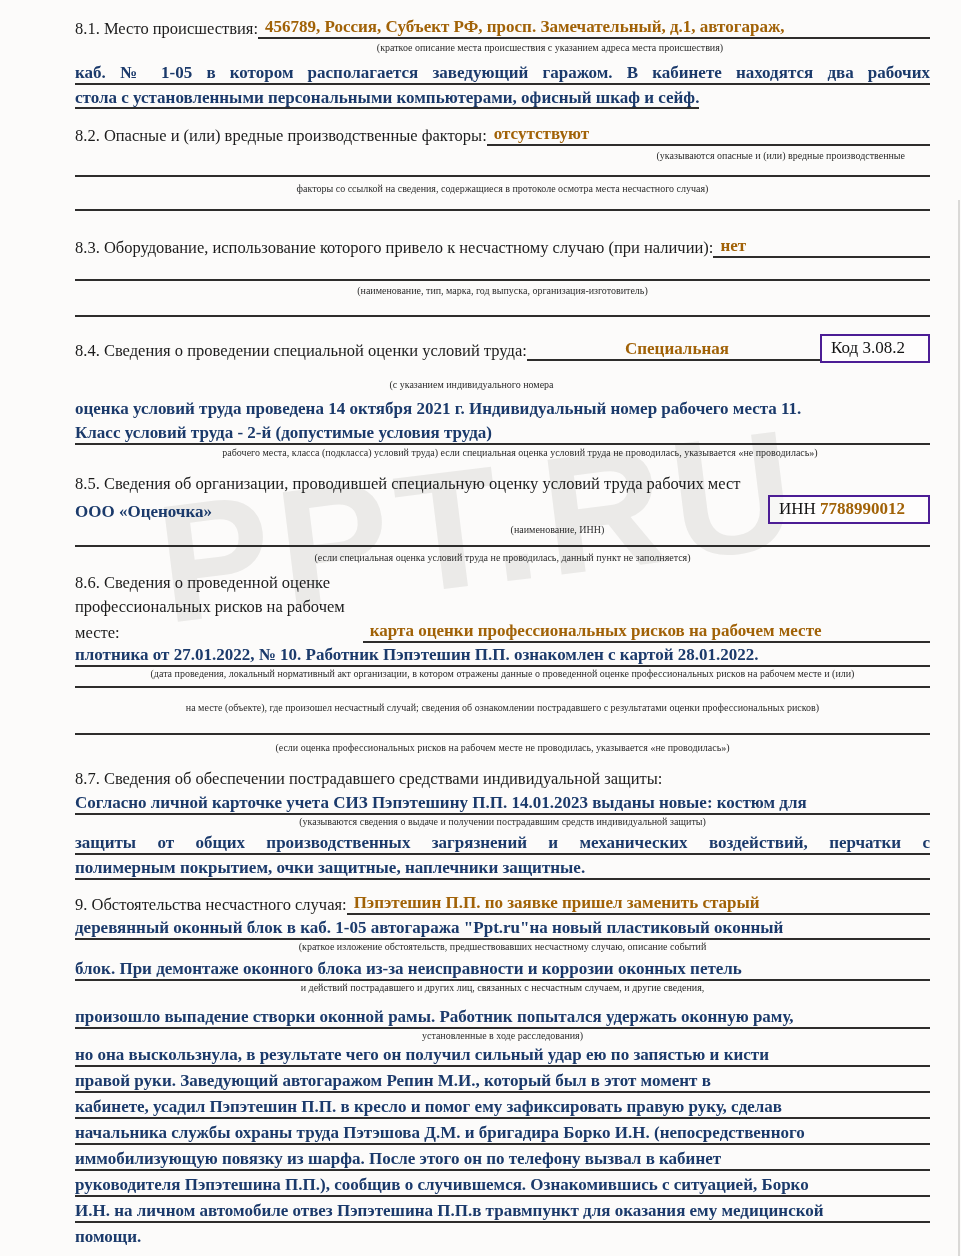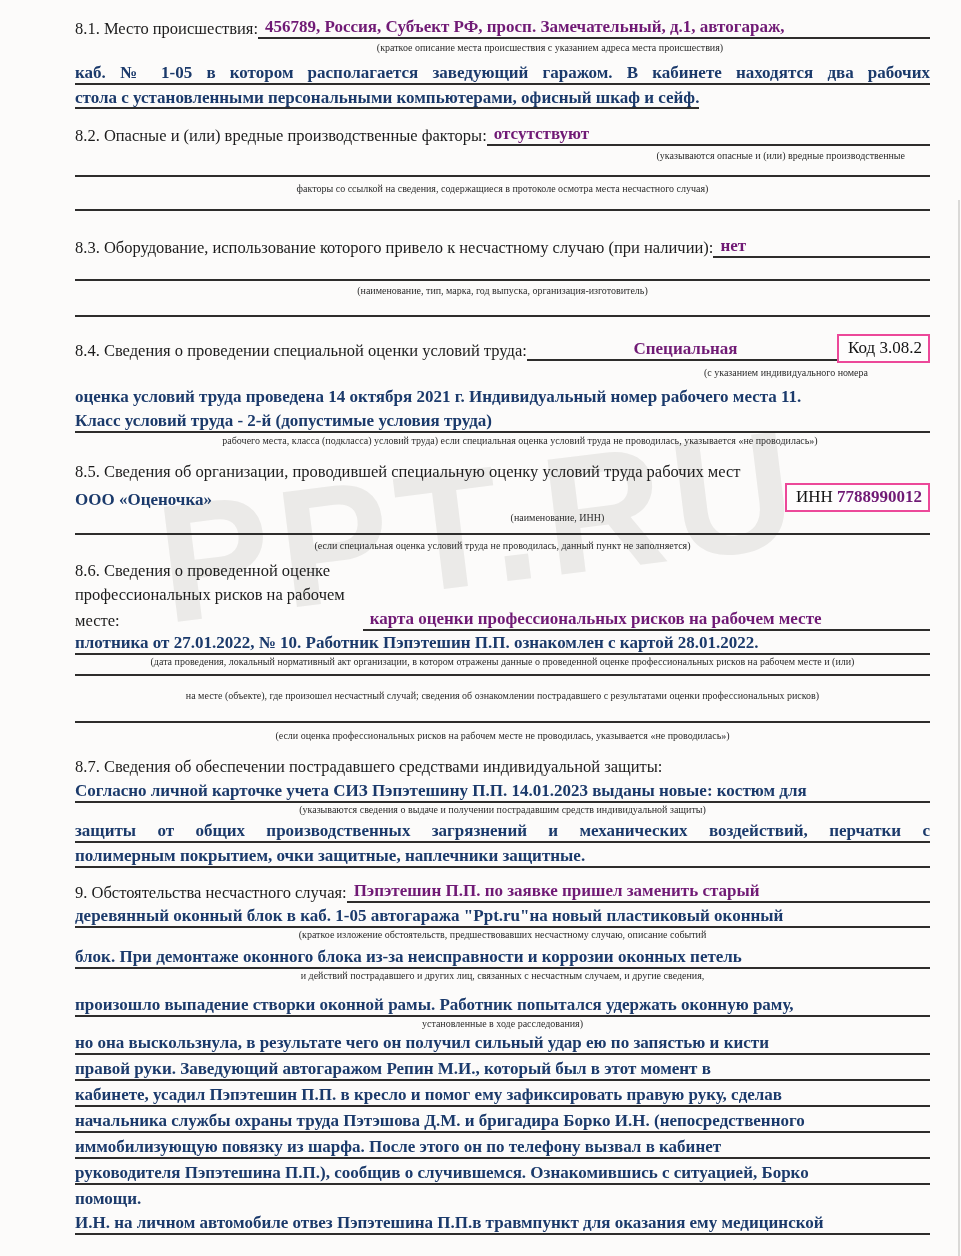--- a/index.html
+++ b/index.html
@@ -24,29 +24,29 @@
     white-space:nowrap;
     pointer-events:none;
     text-align:center;
   }
   .page{position:absolute;left:75px;top:0;width:855px;}
   .t{font-size:16.5px;line-height:21px;}
   .row{display:flex;align-items:flex-end;}
   .lbl{white-space:nowrap;}
   .fill{flex:1;padding-left:7px;}
   .ul{border-bottom:2px solid #2e2d2c;}
-  .val{color:#701a75;font-weight:bold;font-size:17px;}
+  .val{color:#a16207;font-weight:bold;font-size:17px;}
   .vline{color:#1b3a6b;font-weight:bold;font-size:17px;line-height:21px;}
   .just{text-align:justify;text-align-last:justify;}
   .ctr{text-align:center;}
   .hint{font-size:10px;line-height:12px;color:#2b2b2b;}
   .rule{height:0;border-bottom:2px solid #2e2d2c;}
   .box{
-    border:2px solid #ec4899;
-    padding:1px 6px 2px 9px;
+    border:2px solid #4c1d95;
+    padding:1px 23px 2px 9px;
     font-size:17px;line-height:22px;
     color:#141414;white-space:nowrap;
     background:rgba(255,255,255,0.6);
     margin-bottom:-2px;
     font-family:Liberation Serif, serif;
   }
   .inline-ul{border-bottom:2px solid #2e2d2c;}
 </style>
 </head>
 <body>
@@ -79,21 +79,21 @@
   </div>
   <div class="rule" style="margin-top:21px"></div>
   <div class="hint ctr" style="margin-top:4px">(наименование, тип, марка, год выпуска, организация-изготовитель)</div>
   <div class="rule" style="margin-top:18px"></div>
 
   <div class="t row" style="margin-top:17px">
     <span class="lbl">8.4. Сведения о проведении специальной оценки условий труда:</span>
     <span class="fill ul" style="text-align:center"><span class="val">Специальная</span></span>
     <span class="box">Код 3.08.2</span>
   </div>
-  <div class="hint" style="margin-top:6px;text-align:right;padding-right:62px">(с указанием индивидуального номера</div>
+  <div class="hint" style="margin-top:18px;text-align:center;padding-right:62px">(с указанием индивидуального номера</div>
   <div class="t vline" style="margin-top:7px">оценка условий труда проведена 14 октября 2021 г. Индивидуальный номер рабочего места 11.</div>
   <div class="t vline ul" style="margin-top:3px">Класс условий труда - 2-й (допустимые условия труда)</div>
   <div class="hint ctr" style="margin-top:2px;padding-left:35px">рабочего места, класса (подкласса) условий труда) если специальная оценка условий труда не проводилась, указывается «не проводилась»)</div>
 
   <div class="t" style="margin-top:14px">8.5. Сведения об организации, проводившей специальную оценку условий труда рабочих мест</div>
   <div class="t row" style="margin-top:1px">
     <span class="vline" style="flex:1">ООО «Оценочка»</span>
     <span class="box"><span>ИНН</span>&nbsp;<span class="val">7788990012</span></span>
   </div>
   <div class="hint ctr" style="margin-top:2px;padding-left:110px">(наименование, ИНН)</div>
@@ -128,16 +128,16 @@
   <div class="t vline ul" style="margin-top:5px">блок. При демонтаже оконного блока из-за неисправности и коррозии оконных петель</div>
   <div class="hint ctr" style="margin-top:1px">и действий пострадавшего и других лиц, связанных с несчастным случаем, и другие сведения,</div>
   <div class="t vline ul" style="margin-top:12px">произошло выпадение створки оконной рамы. Работник попытался удержать оконную раму,</div>
   <div class="hint ctr" style="margin-top:1px">установленные в ходе расследования)</div>
   <div class="t vline ul" style="margin-top:2px">но она выскользнула, в результате чего он получил сильный удар ею по запястью и кисти</div>
   <div class="t vline ul" style="margin-top:3px">правой руки. Заведующий автогаражом Репин М.И., который был в этот момент в</div>
   <div class="t vline ul" style="margin-top:3px">кабинете, усадил Пэпэтешин П.П. в кресло и помог ему зафиксировать правую руку, сделав</div>
   <div class="t vline ul" style="margin-top:3px">начальника службы охраны труда Пэтэшова Д.М. и бригадира Борко И.Н. (непосредственного</div>
   <div class="t vline ul" style="margin-top:3px">иммобилизующую повязку из шарфа. После этого он по телефону вызвал в кабинет</div>
   <div class="t vline ul" style="margin-top:3px">руководителя Пэпэтешина П.П.), сообщив о случившемся. Ознакомившись с ситуацией, Борко</div>
+  <div class="t vline ul" style="margin-top:3px">И.Н. на личном автомобиле отвез Пэпэтешина П.П.в травмпункт для оказания ему медицинской</div>
   <div class="t vline" style="margin-top:3px">помощи.</div>
-  <div class="t vline ul" style="margin-top:3px">И.Н. на личном автомобиле отвез Пэпэтешина П.П.в травмпункт для оказания ему медицинской</div>
 
 </div>
 
 </body></html>

